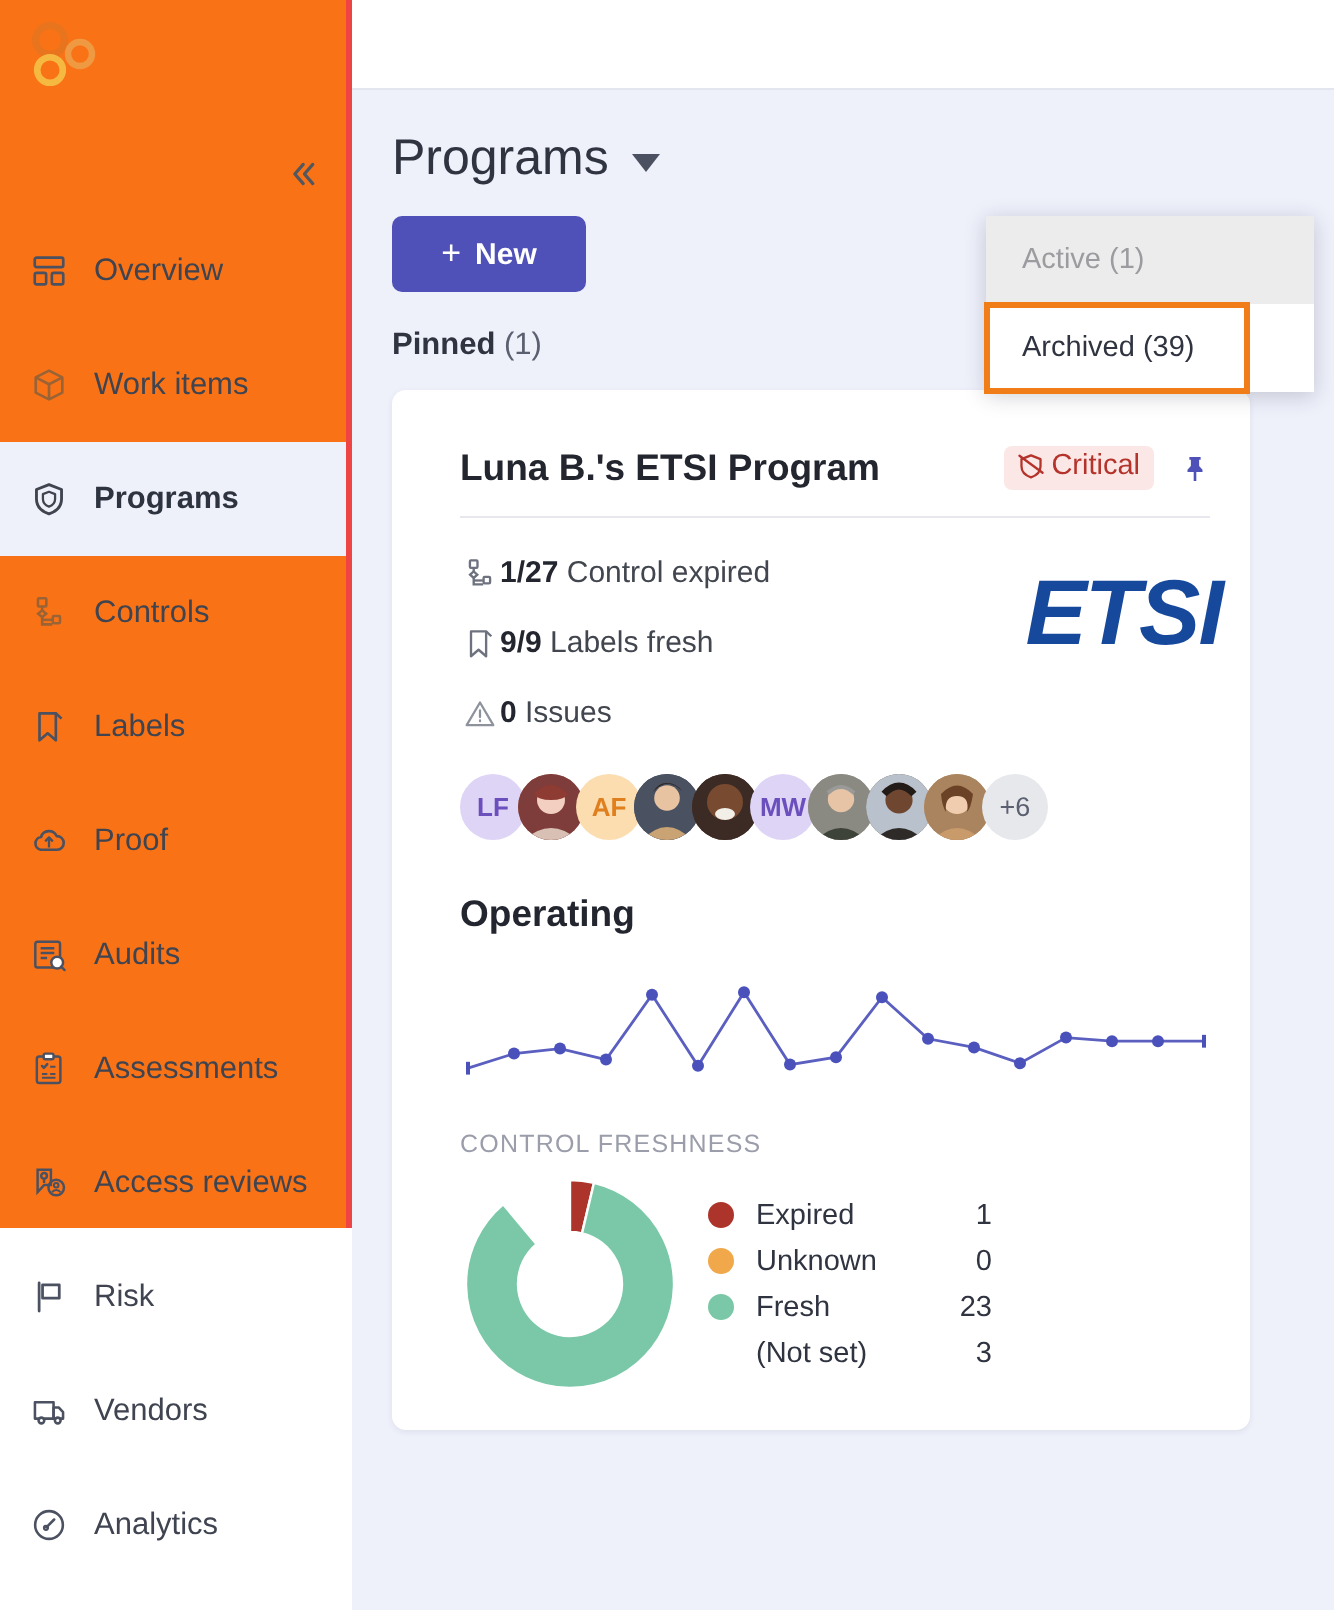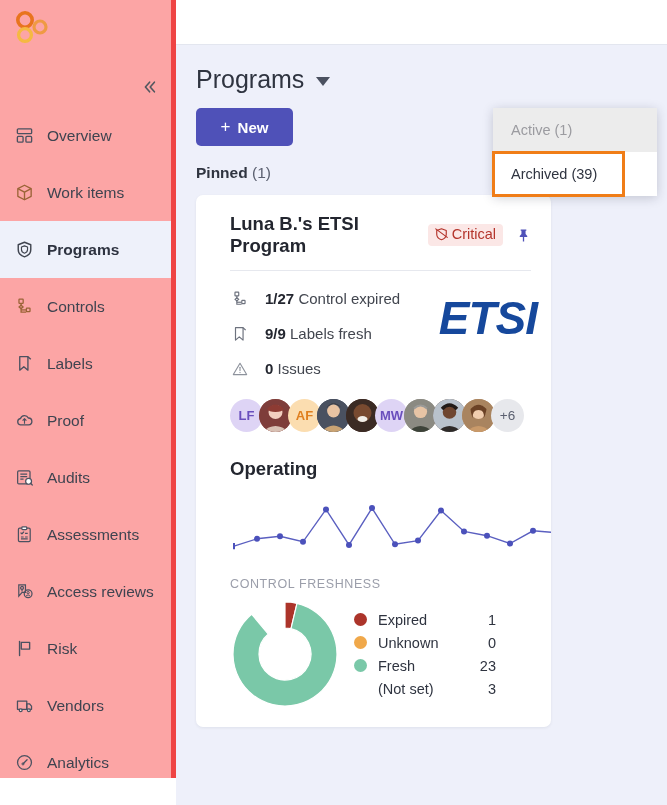--- a/index.html
+++ b/index.html
@@ -11,23 +11,23 @@
   }
   .app {
     position: relative;
     width: 667px; height: 805px;
     display: flex;
     background: #ffffff;
   }
 
   
   .sidebar {
-    width: 176px; height: 778px;
-    background: #fca5a5;
-    border-right: 5px solid #ef4444;
+    width: 176px; height: 614px;
+    background: #f97316;
+    border-right: 3px solid #ef4444;
     position: relative;
     flex: 0 0 176px;
   }
   .logo {
     position: absolute; left: 12px; top: 10px;
     width: 40px; height: 36px;
   }
   .collapse-btn {
     position: absolute; right: 10px; top: 76px;
     width: 22px; height: 22px;
@@ -135,22 +135,22 @@
     width: 131px;
     background: #ffffff;
     z-index: 2;
   }
 
   
   .card {
     margin-top: 13px;
     background: #ffffff;
     border-radius: 7px;
-    width: 355px;
-    padding: 18px 20px 18px 34px;
+    width: 429px;
+    padding: 28px 20px 18px 34px;
     box-shadow: 0 1px 3px rgba(40,45,70,.08);
     position: relative;
     overflow: hidden;
   }
   .card-head {
     display: flex; align-items: center;
   }
   .card-title {
     font-size: 18.5px; font-weight: bold; color: #23262f;
     flex: 1 1 auto;
@@ -164,21 +164,20 @@
     display: flex; align-items: flex-start; gap: 2px;
     white-space: nowrap;
   }
   .pin-icon { margin-left: 13px; color: #4f51b8; display:flex; }
 
   .divider { height: 1px; background: #e6e8ee; margin: 13px 0 10px 0; }
 
   .stats { position: relative; }
   .stat-row {
     display: flex; align-items: center;
-    gap: 15px;
     height: 35px;
     font-size: 15px; color: #42464f;
   }
   .stat-row .ic { width: 20px; display:flex; align-items:center; justify-content:center; color:#6d727e; flex:0 0 20px; }
   .stat-row b { color: #23262f; font-weight: bold; }
   .etsi-logo {
     position: absolute;
     right: -6px; top: 10px;
     font-family: "Liberation Sans", sans-serif;
     font-weight: bold; font-style: italic;

